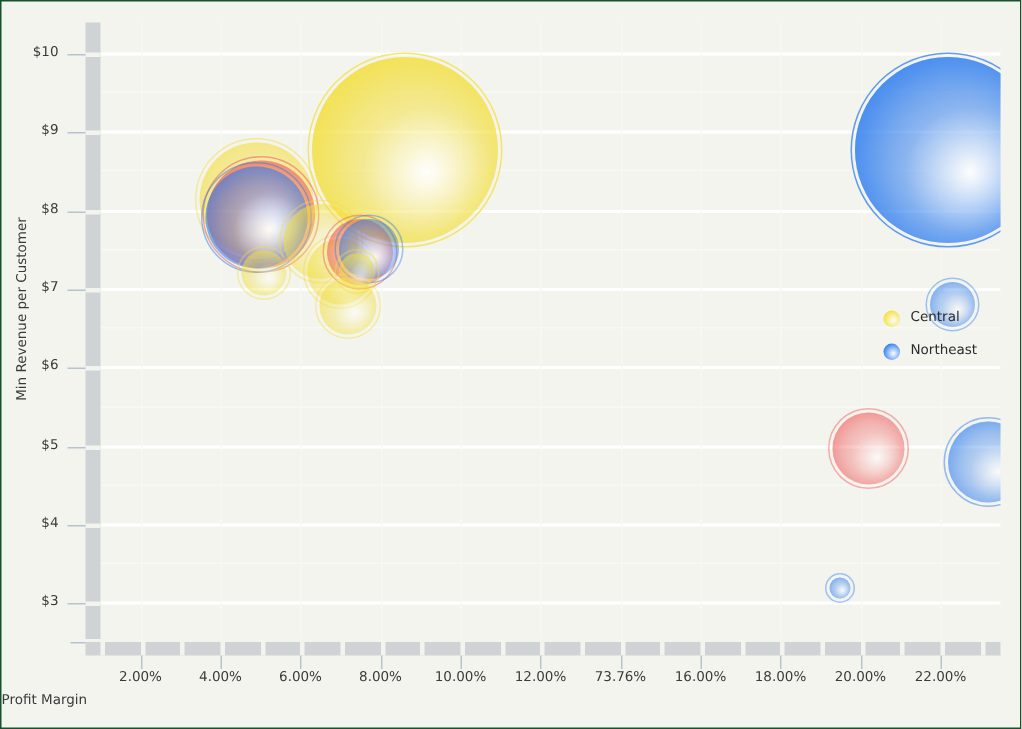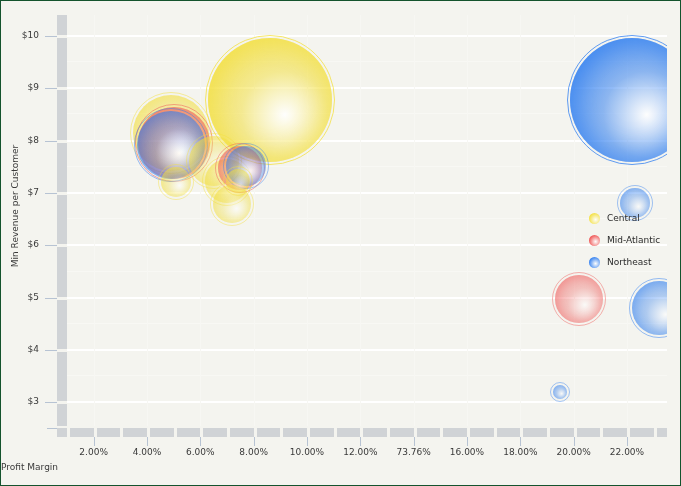--- a/index.html
+++ b/index.html
@@ -148,21 +148,21 @@
 
   
   #legend {
     position: absolute;
     left: 588px;
     top: 206px;
     width: 92px;
   }
   .legend-row {
     display: flex;
-    align-items: center;
+    align-items: flex-start;
     height: 22px;
   }
   .legend-swatch {
     width: 11px;
     height: 11px;
     border-radius: 50%;
     flex: 0 0 auto;
     margin-right: 7px;
   }
   .legend-label {
@@ -346,22 +346,18 @@
       <div class="x-label" style="left: 596px;">22.00%</div>
     </div>
   <div id="x-axis-title">Profit Margin</div>
 
   <div id="legend">
       <div class="legend-row">
         <span class="legend-swatch" style="background: radial-gradient(circle at 60% 60%, rgba(255, 255, 255, 0.85) 0%, rgb(243, 223, 61) 75%);"></span>
         <span class="legend-label">Central</span>
       </div>
       <div class="legend-row">
-        <span class="legend-swatch" style="background: radial-gradient(circle at 60% 60%, rgba(255, 255, 255, 0.85) 0%, rgb(239, 81, 80) 75%);"></span>
-        <span class="legend-label">Mid-Atlantic</span>
-      </div>
-      <div class="legend-row">
         <span class="legend-swatch" style="background: radial-gradient(circle at 60% 60%, rgba(255, 255, 255, 0.85) 0%, rgb(47, 126, 240) 75%);"></span>
         <span class="legend-label">Northeast</span>
       </div>
     </div>
 
 </div>
 
 </body></html>

